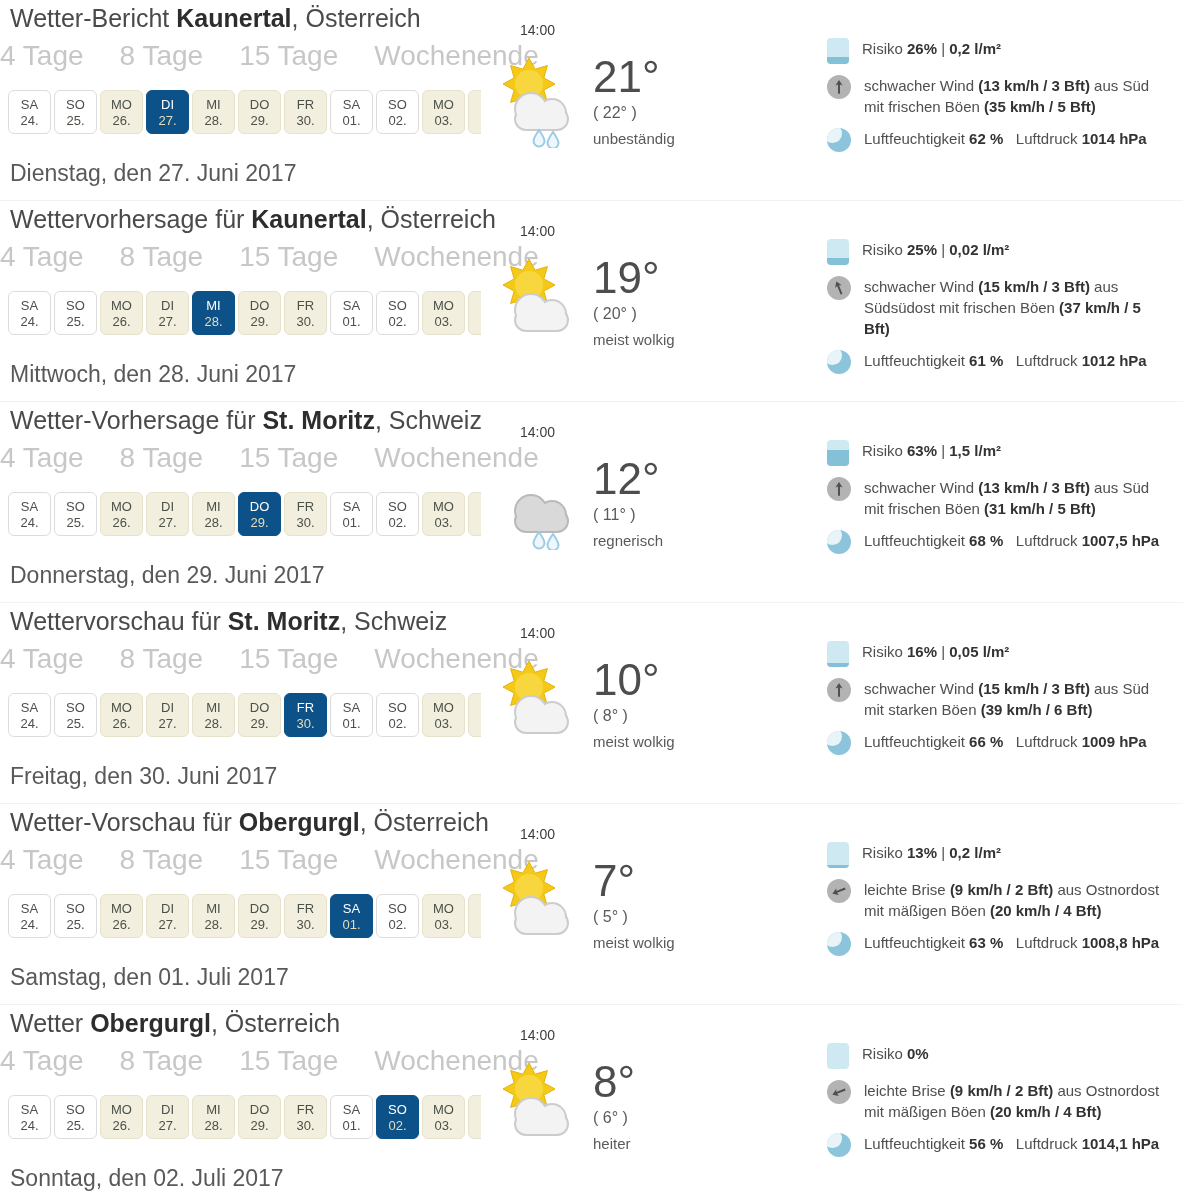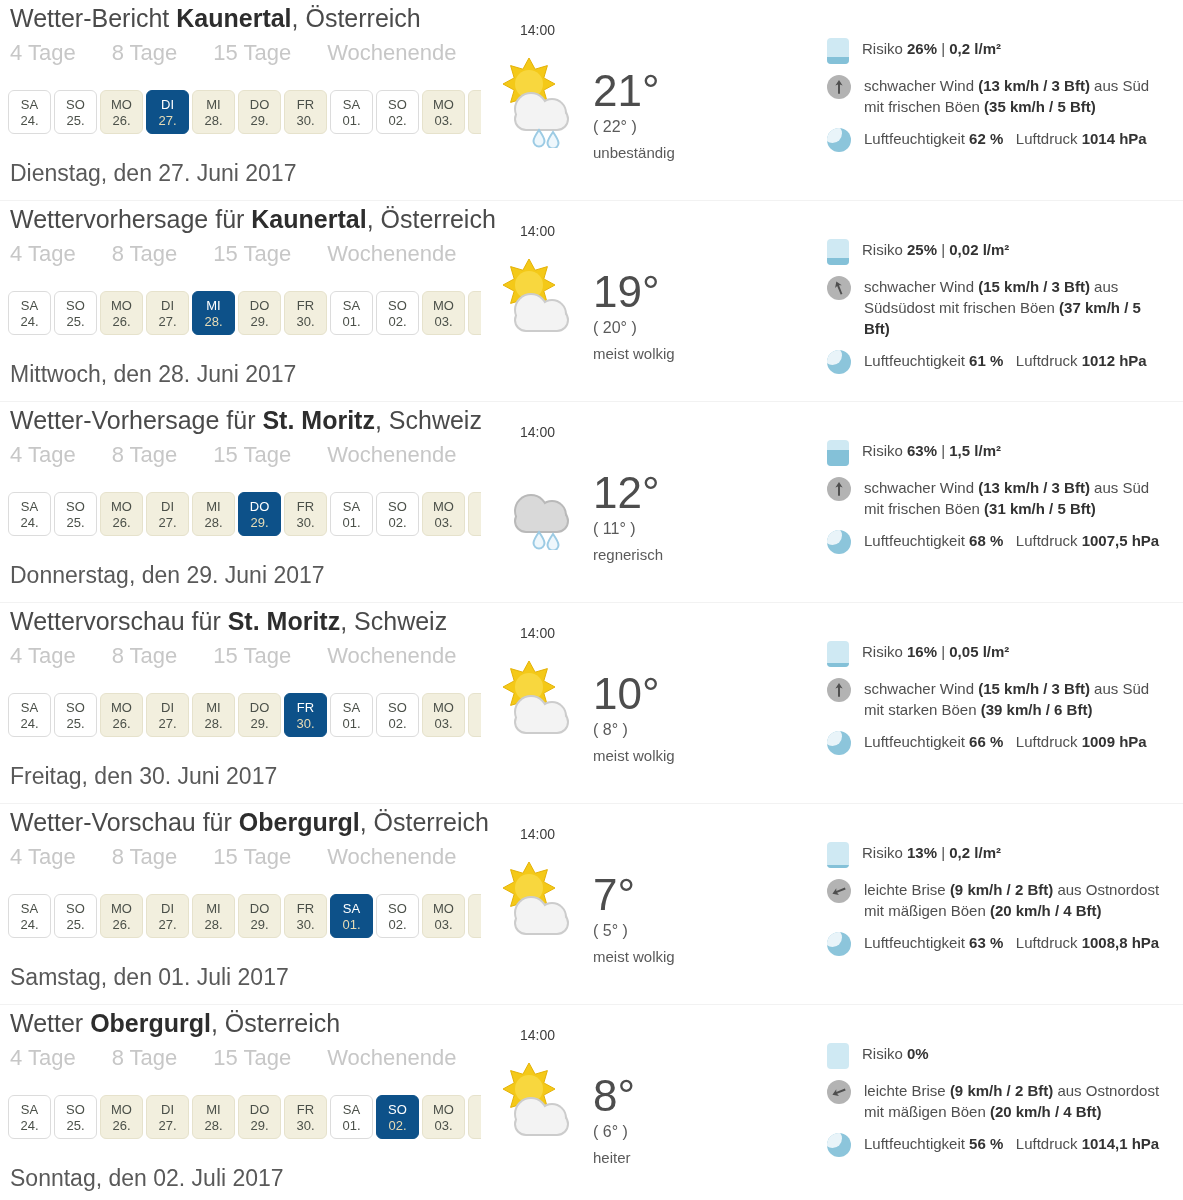--- a/index.html
+++ b/index.html
@@ -4,21 +4,21 @@
 <style>
   html,body{margin:0;padding:0;background:#fff;}
   .page{position:relative;width:1183px;height:1200px;overflow:hidden;background:#be185d;
         font-family:"Liberation Sans",sans-serif;}
   .block{position:relative;width:1183px;height:200px;background:#fff;}
   .block + .block{border-top:1px solid #f2f2f2;}
   .left{position:absolute;left:0;top:0;width:481px;height:200px;}
   .title{margin:0;position:absolute;left:10px;top:4px;font-size:25px;font-weight:400;
          color:#4a4a4a;white-space:nowrap;}
   .title b{color:#2d2d2d;font-weight:700;}
-  .tabs{position:absolute;left:10px;top:40px;display:flex;gap:36px;font-size:22px;
+  .tabs{position:absolute;left:0;top:40px;display:flex;gap:36px;font-size:28px;
         color:#c7c7c7;white-space:nowrap;}
   .tab{cursor:pointer;}
   .strip{position:absolute;left:8px;top:90px;width:473px;height:48px;overflow:hidden;
          display:flex;}
   .pill{flex:0 0 auto;width:43px;height:44px;border-radius:6px;margin-right:3px;
         text-align:center;font-size:13px;box-sizing:border-box;padding-top:6px;
         line-height:16px;color:#4b5049;cursor:pointer;}
   .pill.we{background:#ffffff;border:1px solid #dcdcdc;}
   .pill.wd{background:#f2efde;border:1px solid #e6e2cc;}
   .pill.sel{background:#0d5189;border:1px solid #0d5189;color:#ffffff;}
@@ -29,21 +29,21 @@
   .time{position:absolute;left:7px;top:22px;font-size:14px;font-weight:400;color:#3c3c3c;margin-left:32px;}
   .wicon{position:absolute;left:6px;top:48px;width:100px;height:100px;}
   .wicon svg{width:100%;height:100%;}
   .wicon .sunpoly{fill:#f4c918;stroke:#e5b207;stroke-width:1;}
   .wicon .suncore{fill:#f8d73e;}
   .wicon .cback{fill:#cccccc;}
   .wicon .cfront{fill:#f3f3f3;}
   .wicon.gray .cback{fill:#b9b9b9;}
   .wicon.gray .cfront{fill:#d9d9d9;}
   .wicon .rain path{fill:#eef7fc;stroke:#9ccbe4;stroke-width:2;}
-  .tempcol{position:absolute;left:112px;top:68px;}
+  .tempcol{position:absolute;left:112px;top:54px;}
   .temp{font-size:44px;line-height:46px;color:#4d4d4d;font-weight:400;}
   .talt{font-size:16px;color:#5a5a5a;margin-top:4px;}
   .cond{font-size:15px;color:#5a5a5a;margin-top:8px;}
   .details{position:absolute;left:302px;top:38px;width:382px;display:flex;
            flex-direction:column;gap:11px;}
   .drow{display:flex;gap:13px;align-items:flex-start;font-size:15px;line-height:21px;
         color:#4f4f4f;margin-left:44px;}
   .dtext{white-space:pre-wrap;}
   .dtext .b{font-weight:700;color:#333333;}
   .risk-icon{flex:0 0 auto;width:22px;height:26px;border-radius:4px;background:#cfe9f3;

